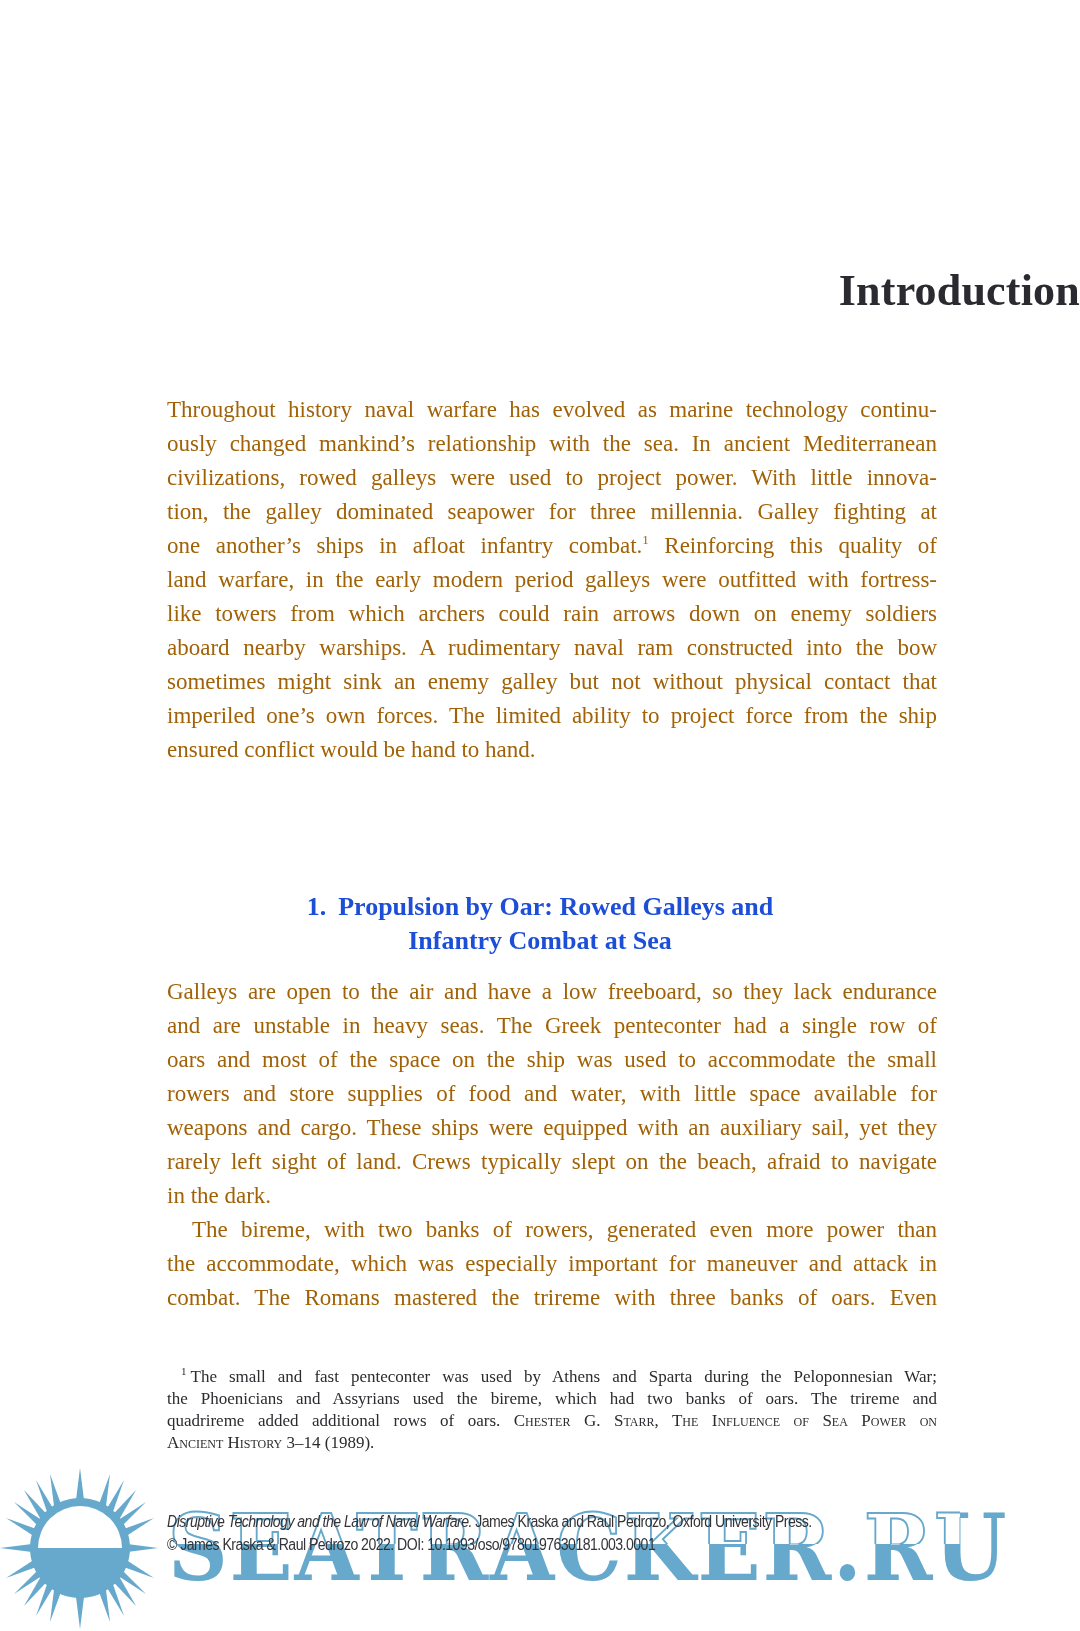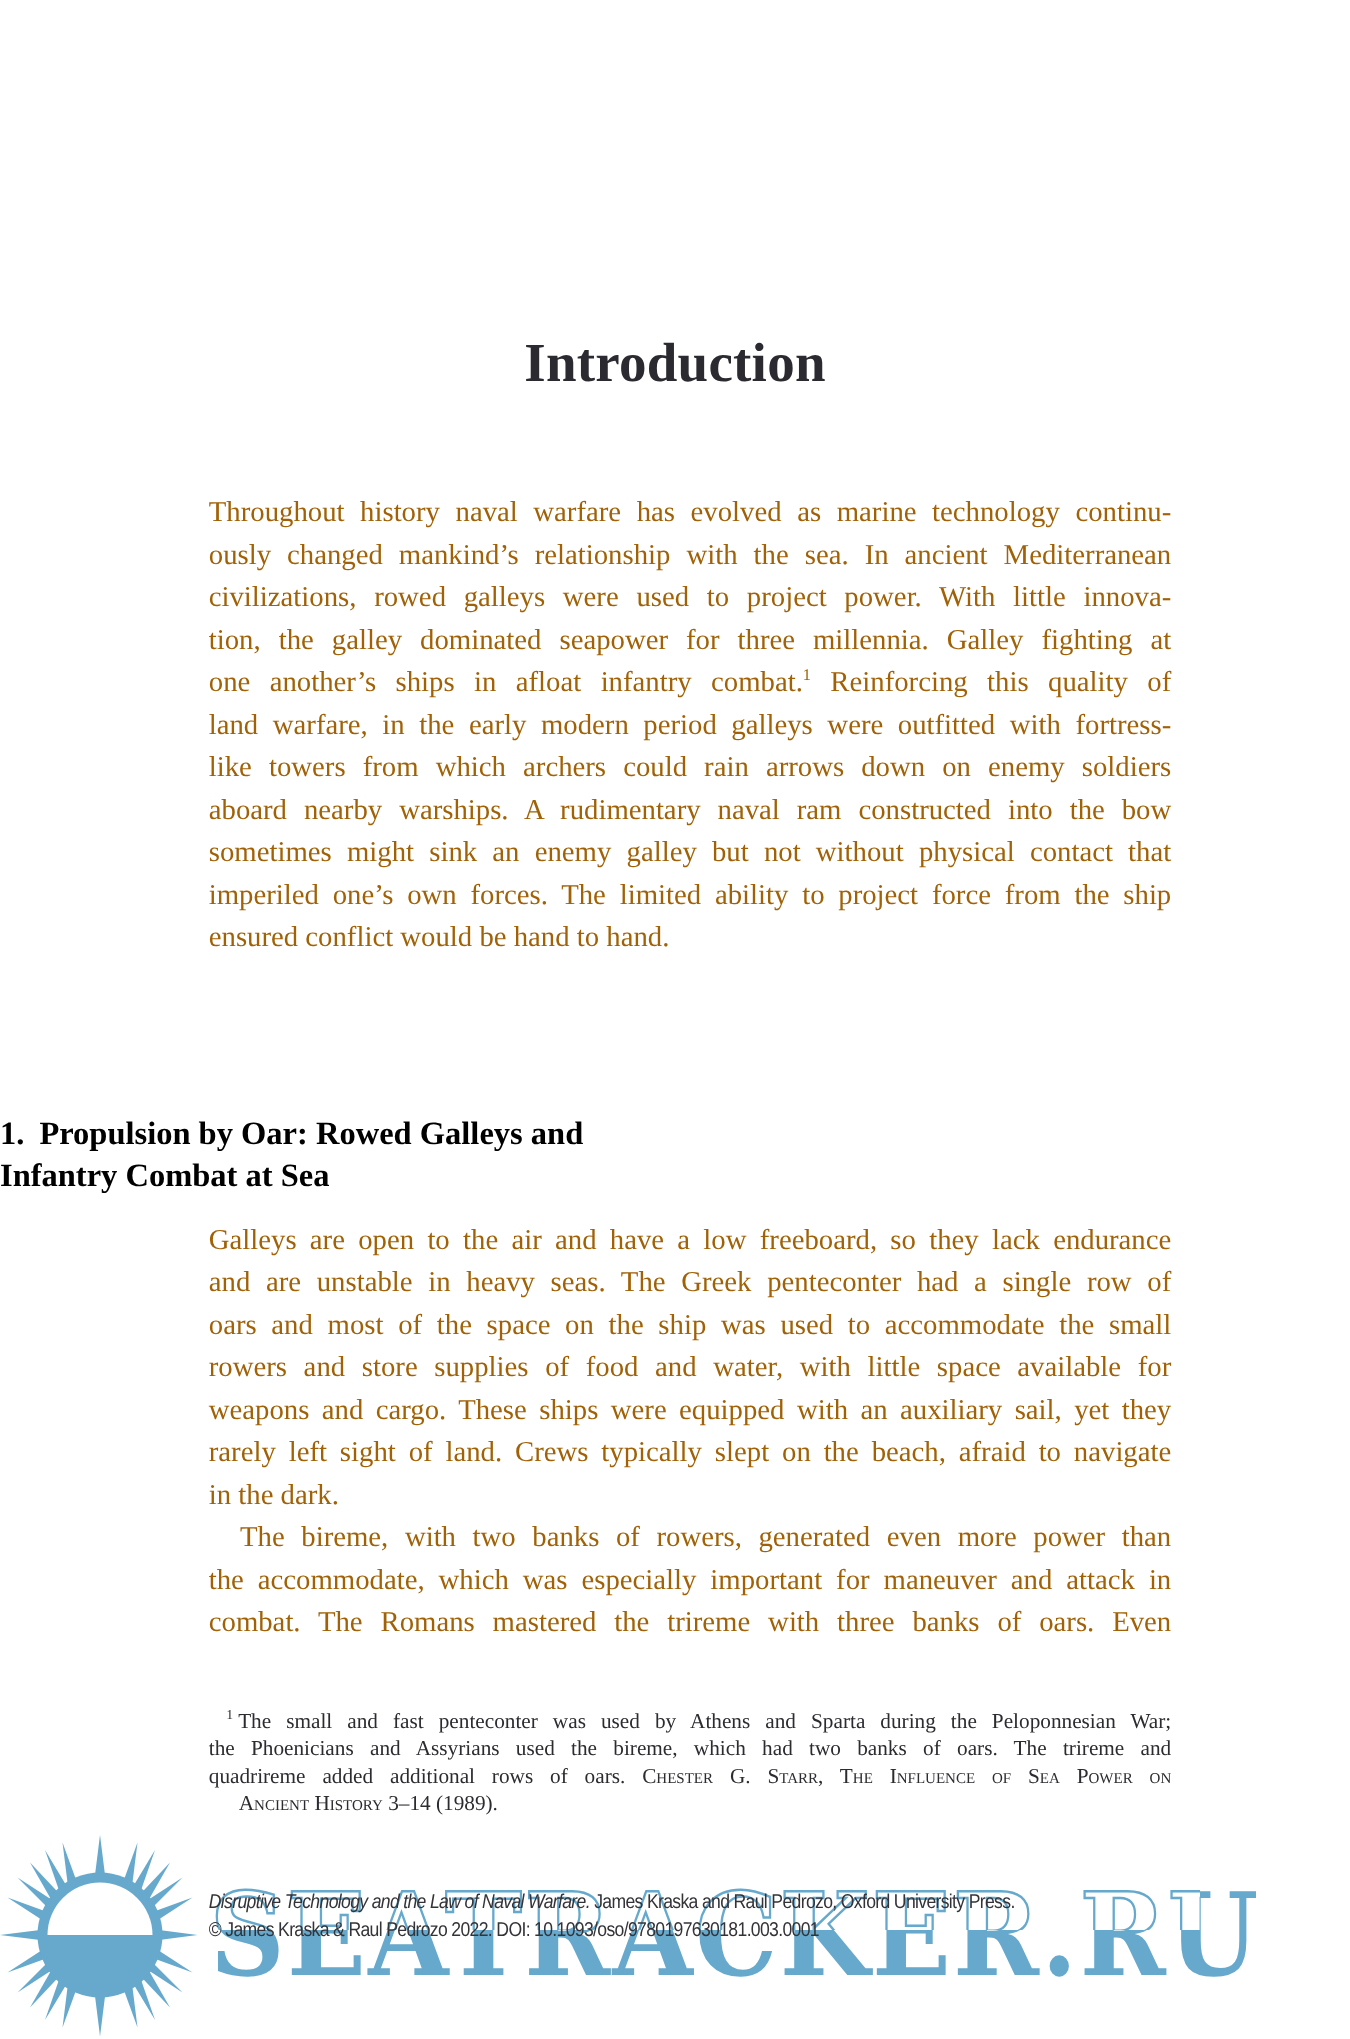--- a/index.html
+++ b/index.html
@@ -1,43 +1,43 @@
 <!DOCTYPE html>
 <html><head>
 <meta charset="utf-8">
 <style>
   html, body { margin: 0; padding: 0; background: #ffffff; }
   body { width: 1080px; height: 1631px; position: relative; overflow: hidden; color: #2b2b30; }
   .serif { font-family: "Liberation Serif", "DejaVu Serif", serif; }
   .chapter-title {
     position: absolute; left: 0; width: 1080px; top: 236px;
-    text-align: center; font-size: 44px; font-weight: bold; letter-spacing: 0.2px;
+    text-align: right; font-size: 44px; font-weight: bold; letter-spacing: 0.2px;
     color: #2a2a30;
   }
   .para {
     position: absolute; left: 167px; width: 770px;
     font-size: 23px; line-height: 34px; text-align: justify; margin: 0;
     color: #a16207;
   }
   .para .line { display: block; text-align: justify; text-align-last: justify; white-space: nowrap; }
   .para .line.last { text-align-last: left; }
   .para .line.indent { padding-left: 25px; }
   sup.fnref { font-size: 13px; vertical-align: 9px; line-height: 0; }
   .section-heading {
     position: absolute; left: 0; width: 1080px; top: 868px;
-    font-size: 26px; line-height: 34px; font-weight: bold; color: #000000;
+    text-align: center; font-size: 26px; line-height: 34px; font-weight: bold; color: #1d4ed8;
   }
   .section-heading .num { margin-right: 12px; }
   .footnote {
     position: absolute; left: 167px; width: 770px; top: 1366px;
     font-size: 17px; line-height: 22px; color: #2b2b30;
   }
   .footnote .line { display: block; text-align: justify; text-align-last: justify; white-space: nowrap; }
   .footnote .line.first { padding-left: 14px; }
-  .footnote .line.last { text-align-last: left; margin-left: 24px; }
+  .footnote .line.last { text-align-last: left; }
   .sc { font-variant: small-caps; }
   .footnote sup { font-size: 11px; vertical-align: 7px; line-height: 0; margin-right: 4px; }
   .watermark {
     position: absolute; left: 0; top: 1466px; width: 988px; height: 165px; pointer-events: none;
   }
   .wm-text {
     position: absolute; left: 168px; top: 1498px; width: 880px; height: 100px;
     font-family: "DejaVu Serif", serif; font-weight: bold; font-size: 92px; line-height: 100px;
     letter-spacing: 2px; white-space: nowrap;
     color: #66a9cc;

